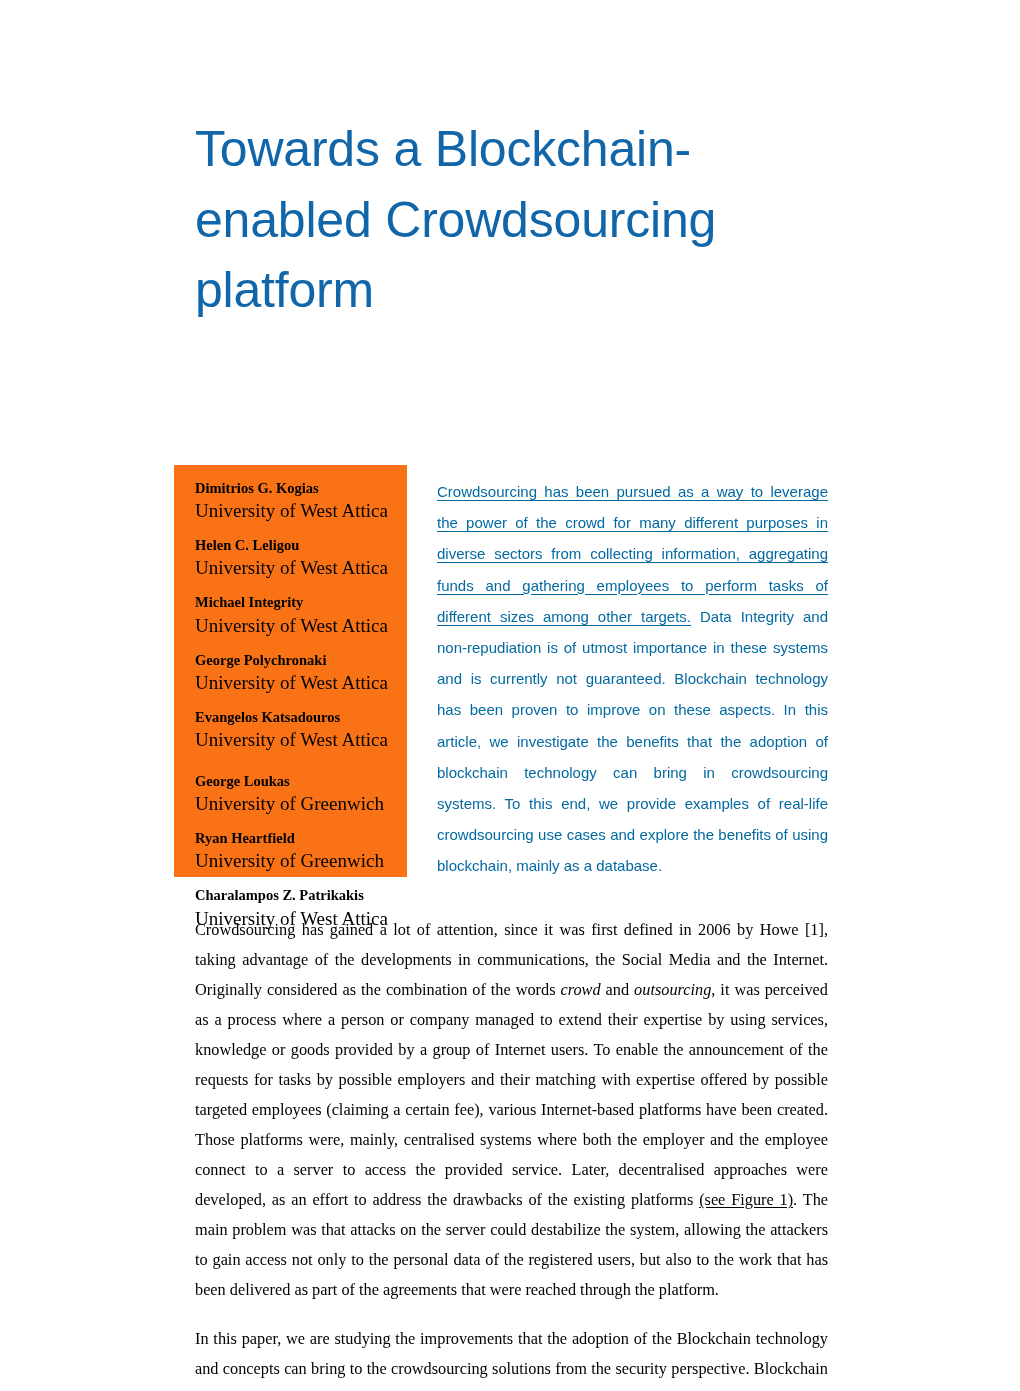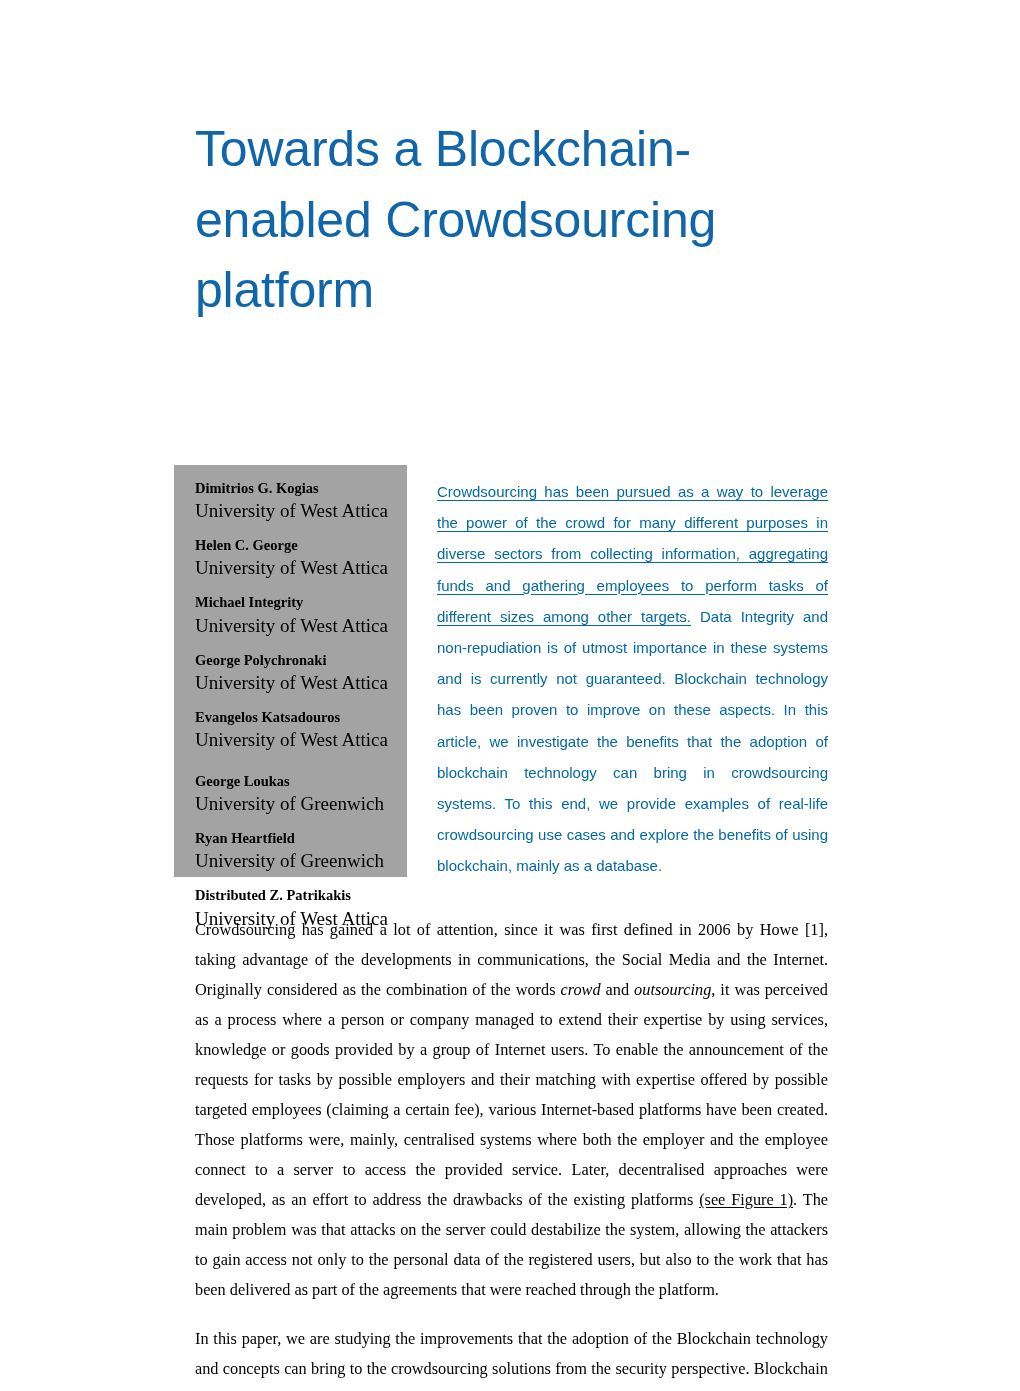--- a/index.html
+++ b/index.html
@@ -132,28 +132,28 @@
 <body>
 
 <div class="page">
 
   <div class="title-block">
     <h1 class="doc-title" style="color: rgb(16, 102, 168);">Towards a Blockchain-enabled Crowdsourcing platform</h1>
   </div>
 
   <div class="meta-zone">
 
-    <div class="authors-panel" style="background: #a3a3a3;">
+    <div class="authors-panel" style="background: #f97316;">
       <div class="author-list">
           <div class="author-entry">
             <div class="author-name">Dimitrios G. Kogias</div>
             <div class="author-affil">University of West Attica</div>
           </div>
           <div class="author-entry">
-            <div class="author-name">Helen C. George</div>
+            <div class="author-name">Helen C. Leligou</div>
             <div class="author-affil">University of West Attica</div>
           </div>
           <div class="author-entry">
             <div class="author-name">Michael Integrity</div>
             <div class="author-affil">University of West Attica</div>
           </div>
           <div class="author-entry">
             <div class="author-name">George Polychronaki</div>
             <div class="author-affil">University of West Attica</div>
           </div>
@@ -163,21 +163,21 @@
           </div>
           <div class="author-entry spaced">
             <div class="author-name">George Loukas</div>
             <div class="author-affil">University of Greenwich</div>
           </div>
           <div class="author-entry">
             <div class="author-name">Ryan Heartfield</div>
             <div class="author-affil">University of Greenwich</div>
           </div>
           <div class="author-entry">
-            <div class="author-name">Distributed Z. Patrikakis</div>
+            <div class="author-name">Charalampos Z. Patrikakis</div>
             <div class="author-affil">University of West Attica</div>
           </div>
         </div>
     </div>
 
     <div class="abstract-panel">
       <p class="abstract-text"><span class="u">Crowdsourcing has been pursued as a way to leverage the power of the crowd for many different purposes in diverse sectors from collecting information, aggregating funds and gathering employees to perform tasks of different sizes among other targets.</span><span> Data Integrity and non-repudiation is of utmost importance in these systems and is currently not guaranteed. Blockchain technology has been proven to improve on these aspects. In this article, we investigate the benefits that the adoption of blockchain technology can bring in crowdsourcing systems. To this end, we provide examples of real-life crowdsourcing use cases and explore the benefits of using blockchain, mainly as a database.</span></p>
     </div>
 
   </div>

